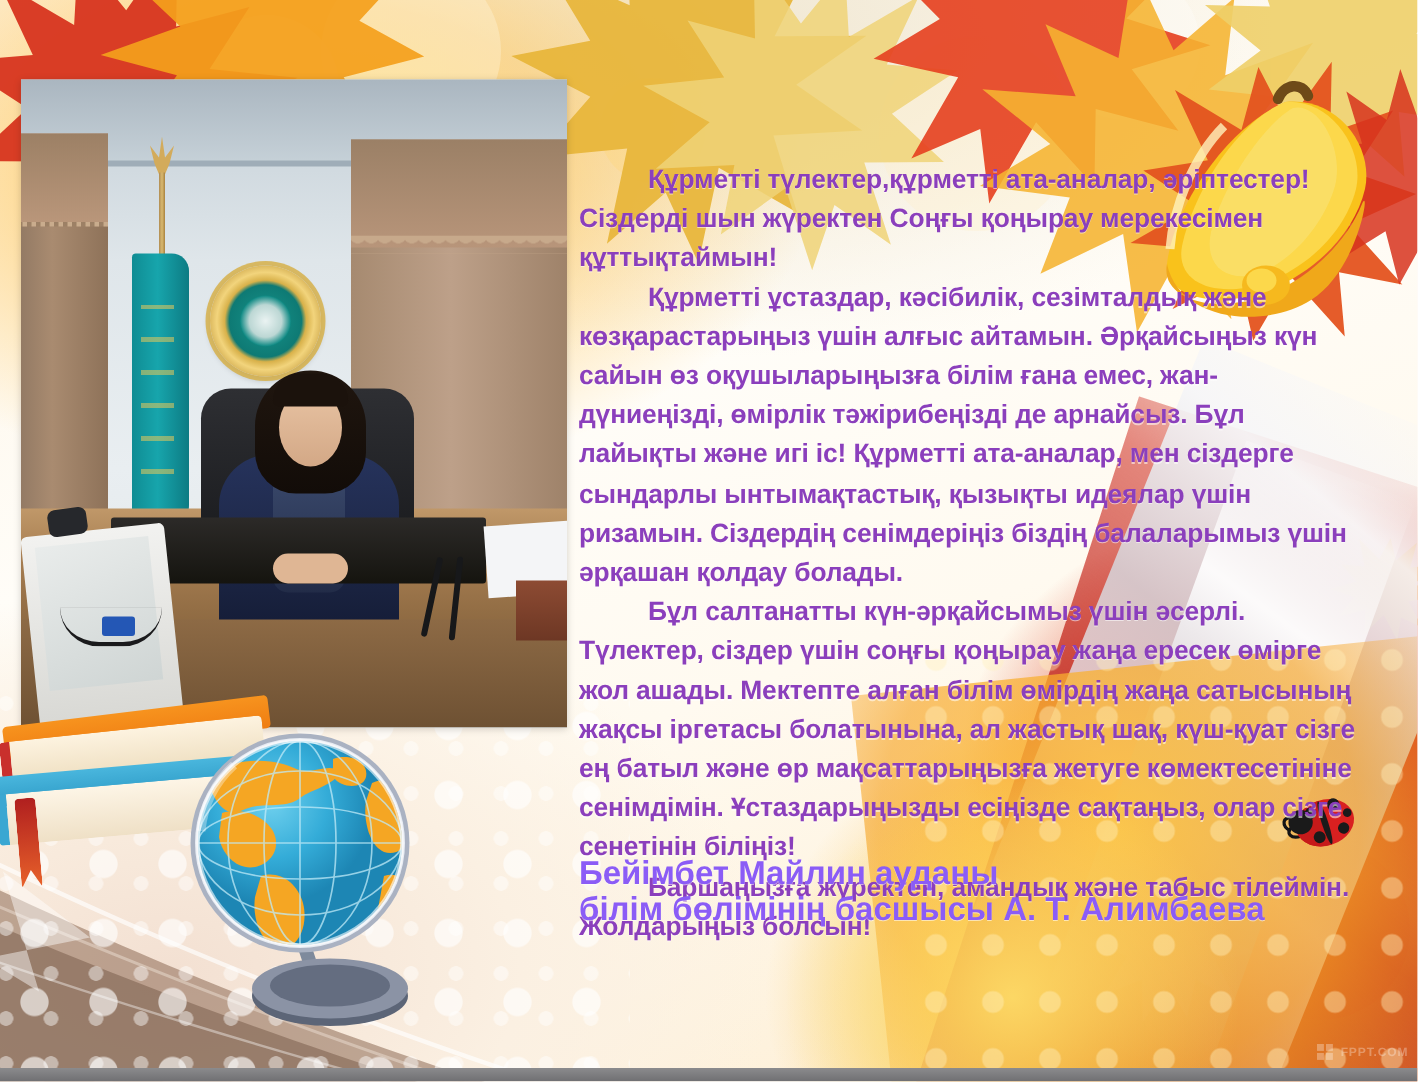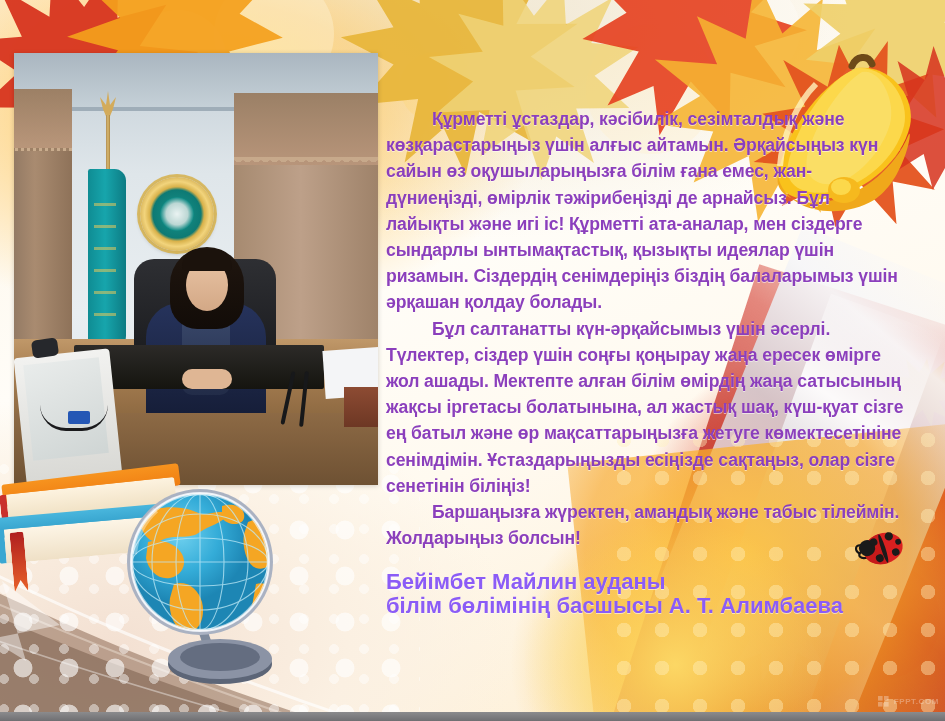--- a/index.html
+++ b/index.html
@@ -465,20 +465,21 @@
           <line x1="96" y1="6" x2="96" y2="142"></line>
           <line x1="28" y1="74" x2="164" y2="74"></line>
         </g>
       </g>
       <circle cx="96" cy="74" r="68" fill="none" stroke="#ffffff" stroke-width="2.5" opacity=".6"></circle>
       <path d="M52 22 A68 68 0 0 0 30 66" stroke="#ffffff" stroke-width="6" fill="none" opacity=".35"></path>
     </svg>
   </div>
 
   <div class="text-col">
+    <p class="para">Құрметті  түлектер,құрметті ата-аналар, әріптестер! Сіздерді шын жүректен Соңғы қоңырау  мерекесімен құттықтаймын!</p>
     <p class="para">Құрметті ұстаздар, кәсібилік, сезімталдық  және көзқарастарыңыз үшін алғыс айтамын. Әрқайсыңыз күн сайын өз оқушыларыңызға білім ғана емес, жан-дүниеңізді, өмірлік тәжірибеңізді де арнайсыз. Бұл лайықты және игі іс! Құрметті ата-аналар, мен сіздерге сындарлы ынтымақтастық, қызықты идеялар үшін ризамын. Сіздердің сенімдеріңіз біздің балаларымыз үшін әрқашан қолдау болады.</p>
     <p class="para">Бұл салтанатты күн-әрқайсымыз үшін әсерлі. Түлектер, сіздер үшін соңғы қоңырау жаңа ересек өмірге жол ашады. Мектепте алған білім өмірдің жаңа сатысының жақсы іргетасы болатынына, ал жастық шақ, күш-қуат сізге ең батыл және өр мақсаттарыңызға жетуге көмектесетініне сенімдімін. Ұстаздарыңызды  есіңізде сақтаңыз, олар сізге сенетінін біліңіз!</p>
     <p class="para"> Баршаңызға жүректен, амандық және табыс тілеймін. Жолдарыңыз болсын!</p>
   </div>
 
   <div class="sign">
     <div>Бейімбет Майлин ауданы</div>
     <div>білім бөлімінің басшысы А. Т. Алимбаева</div>
   </div>
 

